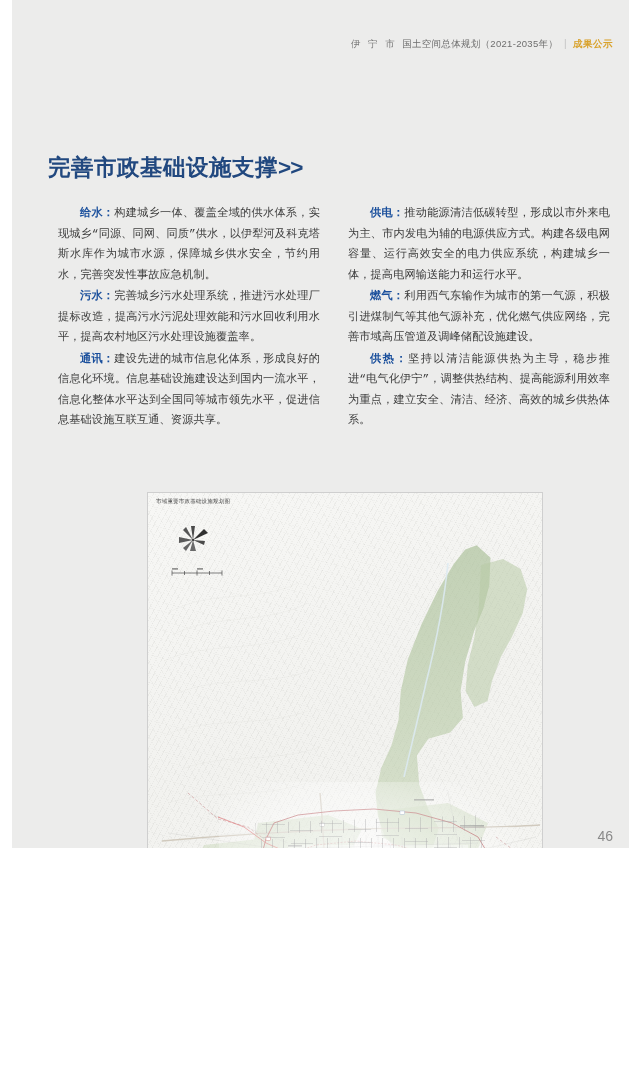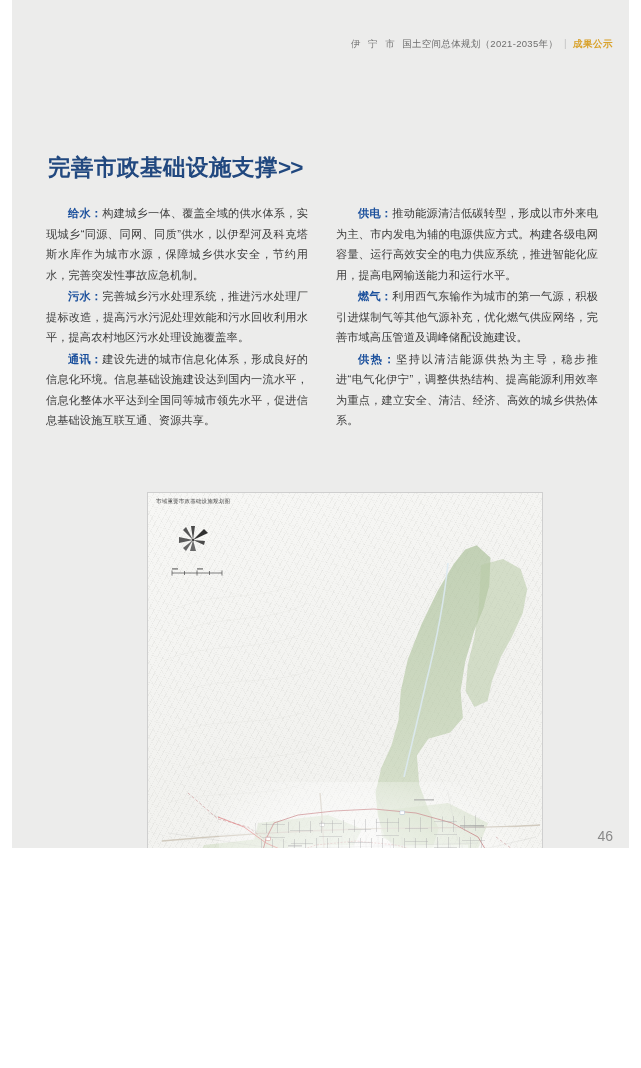--- a/index.html
+++ b/index.html
@@ -72,25 +72,26 @@
     white-space: nowrap;
   }
   .title .arrows {
     letter-spacing: -1px;
     font-weight: bold;
   }
 
   
   .columns {
     position: absolute;
-    left: 46px;
+    left: 58px;
     top: 203px;
     width: 552px;
     display: flex;
     gap: 28px;
+    font-family: Liberation Mono, monospace;
   }
   .col {
     width: 263px;
   }
   .para {
     font-size: 11.2px;
     line-height: 20.5px;
     color: #3c3c3c;
     text-align: justify;
     text-indent: 22px;
@@ -291,21 +292,21 @@
       <p class="para">
         <span class="lead">污水：</span><span>完善城乡污水处理系统，推进污水处理厂提标改造，提高污水污泥处理效能和污水回收利用水平，提高农村地区污水处理设施覆盖率。</span>
       </p>
       <p class="para">
         <span class="lead">通讯：</span><span>建设先进的城市信息化体系，形成良好的信息化环境。信息基础设施建设达到国内一流水平，信息化整体水平达到全国同等城市领先水平，促进信息基础设施互联互通、资源共享。</span>
       </p>
     </div>
 
     <div class="col">
       <p class="para">
-        <span class="lead">供电：</span><span>推动能源清洁低碳转型，形成以市外来电为主、市内发电为辅的电源供应方式。构建各级电网容量、运行高效安全的电力供应系统，推进智能化应用，提高电网输送能力和运行水平。</span>
+        <span class="lead">供电：</span><span>推动能源清洁低碳转型，形成以市外来电为主、市内发电为辅的电源供应方式。构建各级电网容量、运行高效安全的电力供应系统，构建城乡一体，提高电网输送能力和运行水平。</span>
       </p>
       <p class="para">
         <span class="lead">燃气：</span><span>利用西气东输作为城市的第一气源，积极引进煤制气等其他气源补充，优化燃气供应网络，完善市域高压管道及调峰储配设施建设。</span>
       </p>
       <p class="para">
         <span class="lead">供热：</span><span>坚持以清洁能源供热为主导，稳步推进“电气化伊宁”，调整供热结构、提高能源利用效率为重点，建立安全、清洁、经济、高效的城乡供热体系。</span>
       </p>
     </div>
 
   </div>

